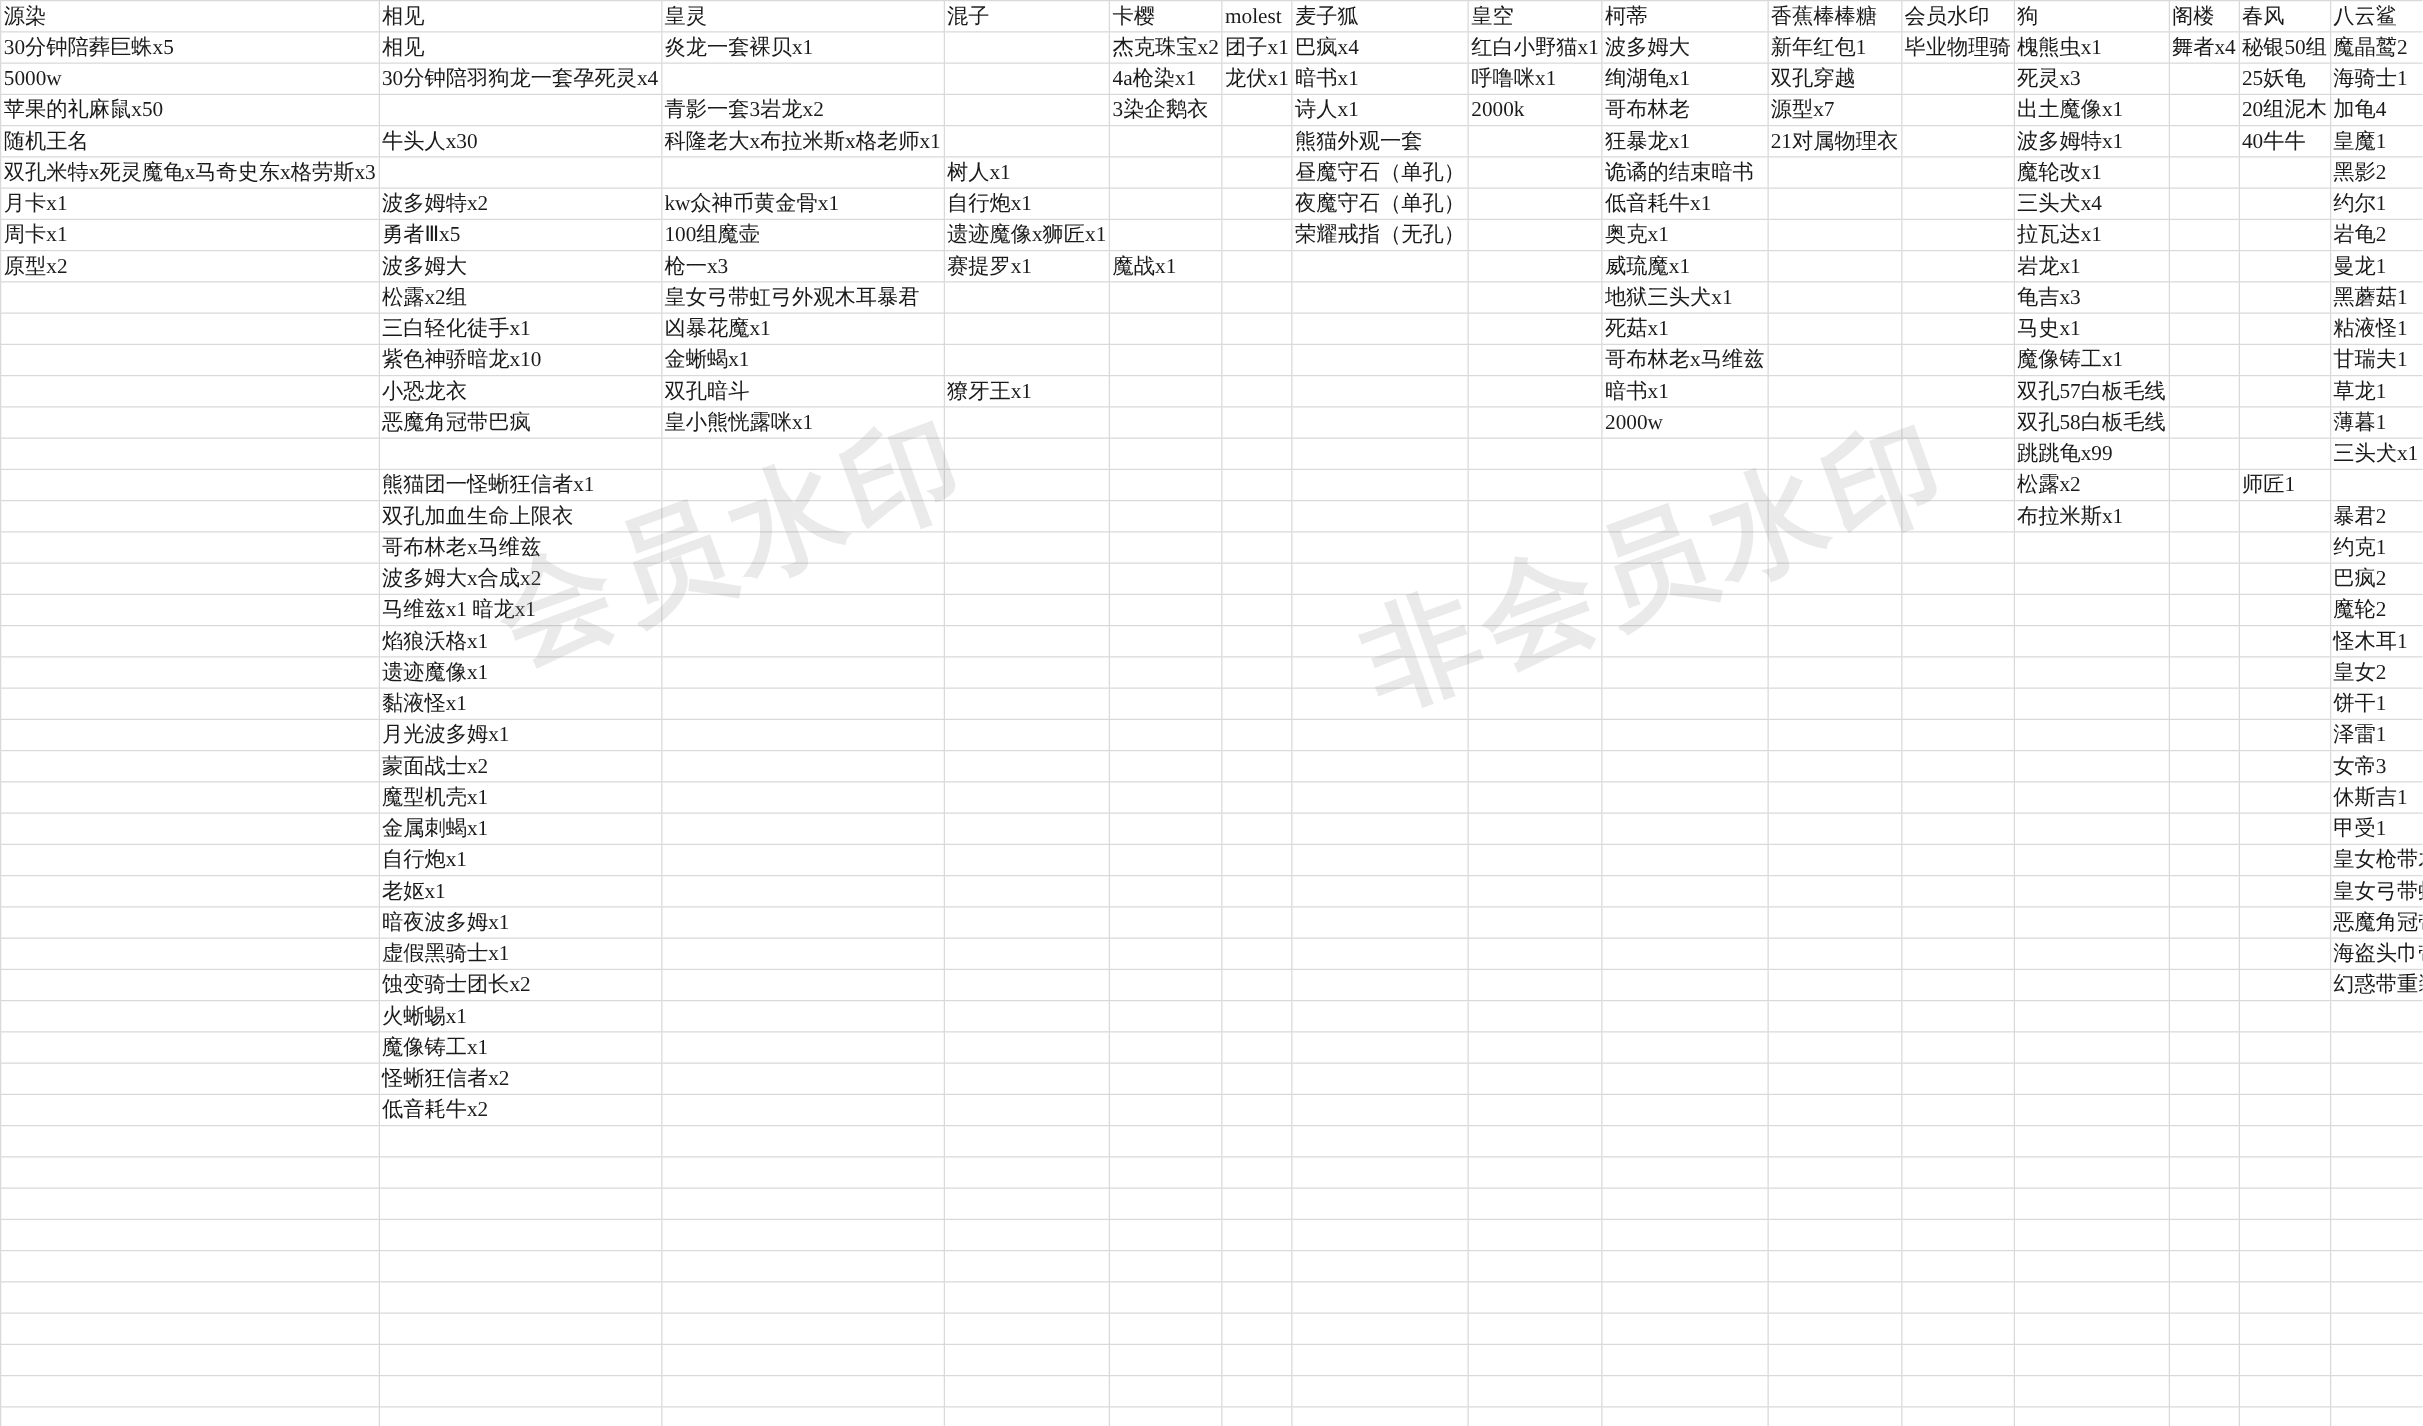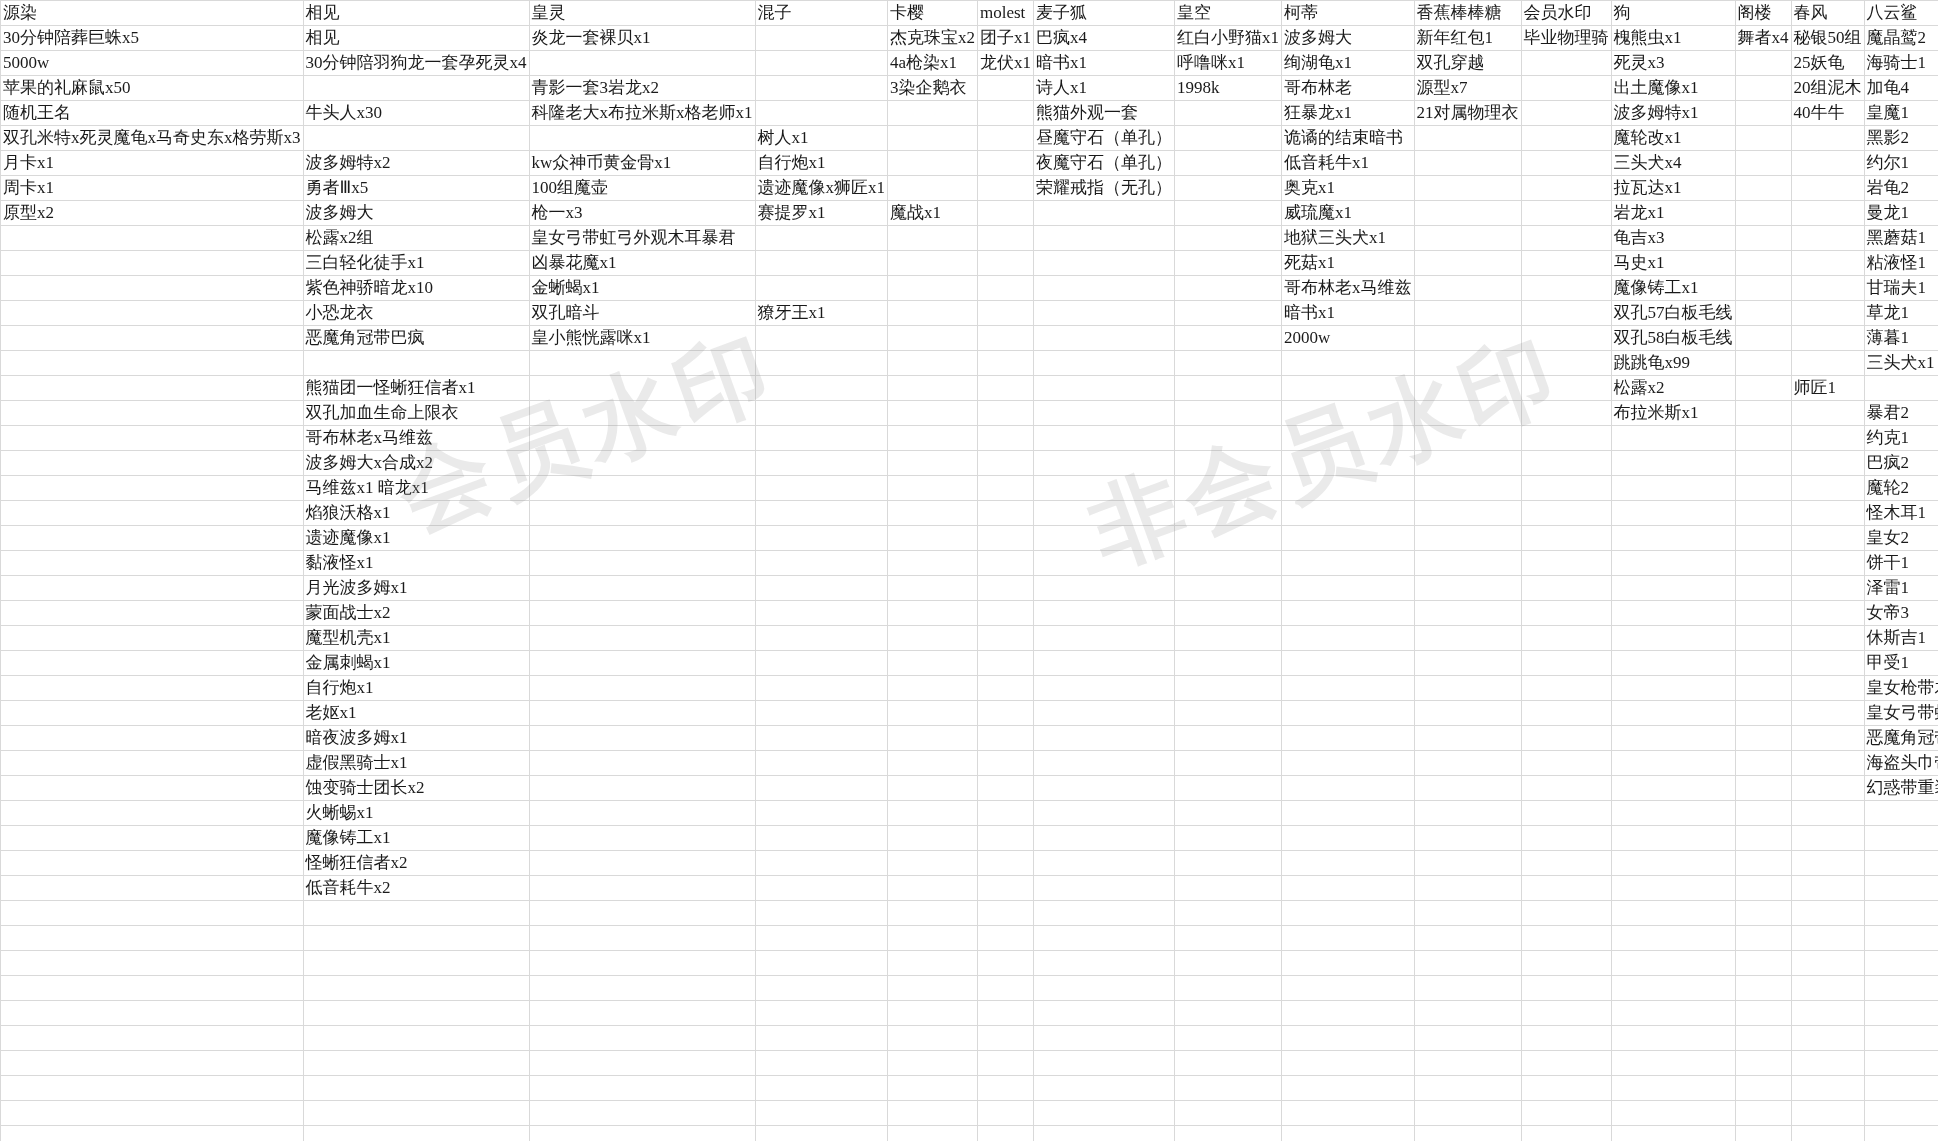--- a/index.html
+++ b/index.html
@@ -143,21 +143,21 @@
         <td>海骑士1</td>
       </tr>
       <tr>
         <td>苹果的礼麻鼠x50</td>
         <td class="empty"></td>
         <td>青影一套3岩龙x2</td>
         <td class="empty"></td>
         <td>3染企鹅衣</td>
         <td class="empty"></td>
         <td>诗人x1</td>
-        <td>1998k</td>
+        <td>2000k</td>
         <td>哥布林老</td>
         <td>源型x7</td>
         <td class="empty"></td>
         <td>出土魔像x1</td>
         <td class="empty"></td>
         <td>20组泥木</td>
         <td>加龟4</td>
       </tr>
       <tr>
         <td>随机王名</td>

